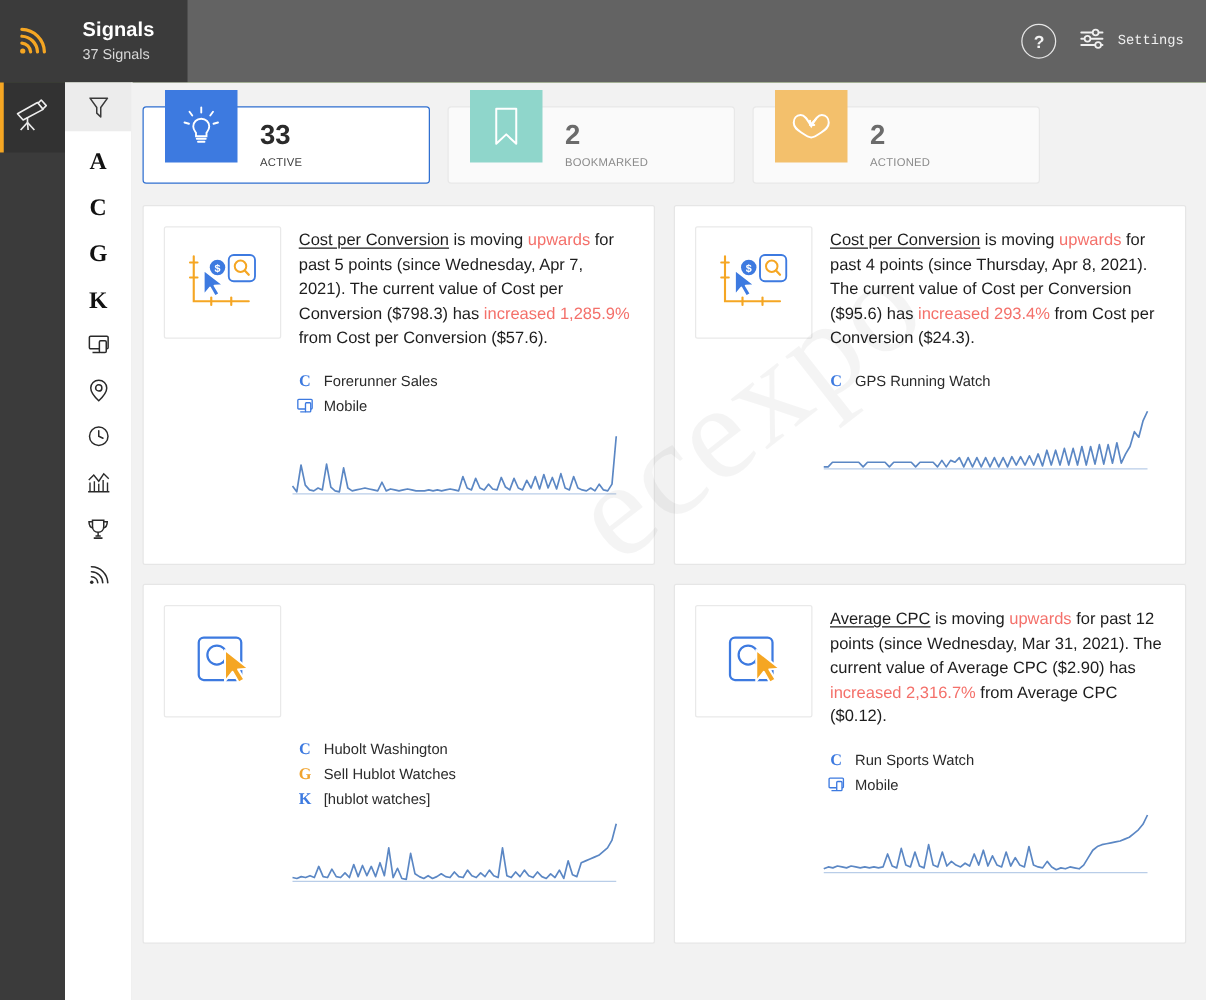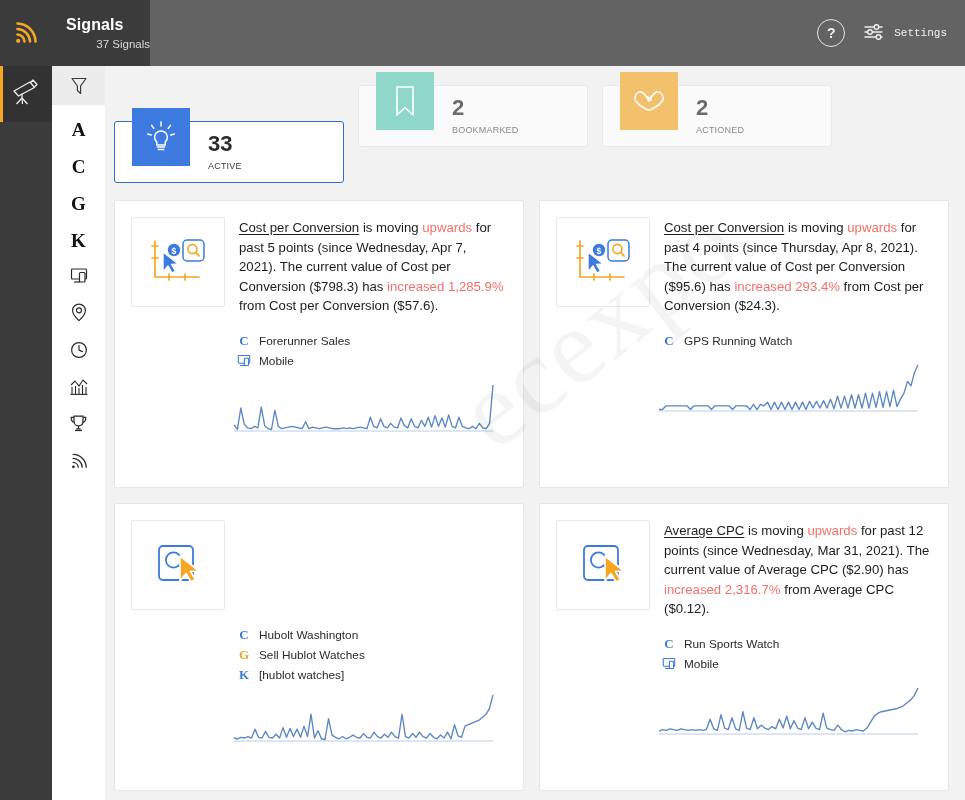--- a/index.html
+++ b/index.html
@@ -52,21 +52,20 @@
     font-size: 16px;
     font-weight: bold;
     line-height: 20px;
     letter-spacing: 0.1px;
   }
   .app-subtitle {
     color: #d8d8d8;
     font-size: 11.5px;
     line-height: 16px;
     margin-top: 1px;
-    text-align: right;
   }
   .topbar-spacer { flex: 1 1 auto; }
   .topbar-actions {
     display: flex;
     align-items: center;
     gap: 18px;
     padding-right: 18px;
   }
   .help-btn {
     width: 26px; height: 26px;
@@ -169,21 +168,20 @@
     border: 1px solid #e8e8e8;
     border-radius: 3px;
     box-sizing: border-box;
     display: flex;
     align-items: center;
     cursor: pointer;
   }
   .stat.selected {
     background: #ffffff;
     border: 1.6px solid #2f6fd0;
-    margin-top: 36px;
   }
   .stat-icon {
     position: absolute;
     left: 17px; top: -14px;
     width: 58px; height: 58px;
     display: flex;
     align-items: center;
     justify-content: center;
   }
   .stat-icon.blue { background: #3d7ae0; }

